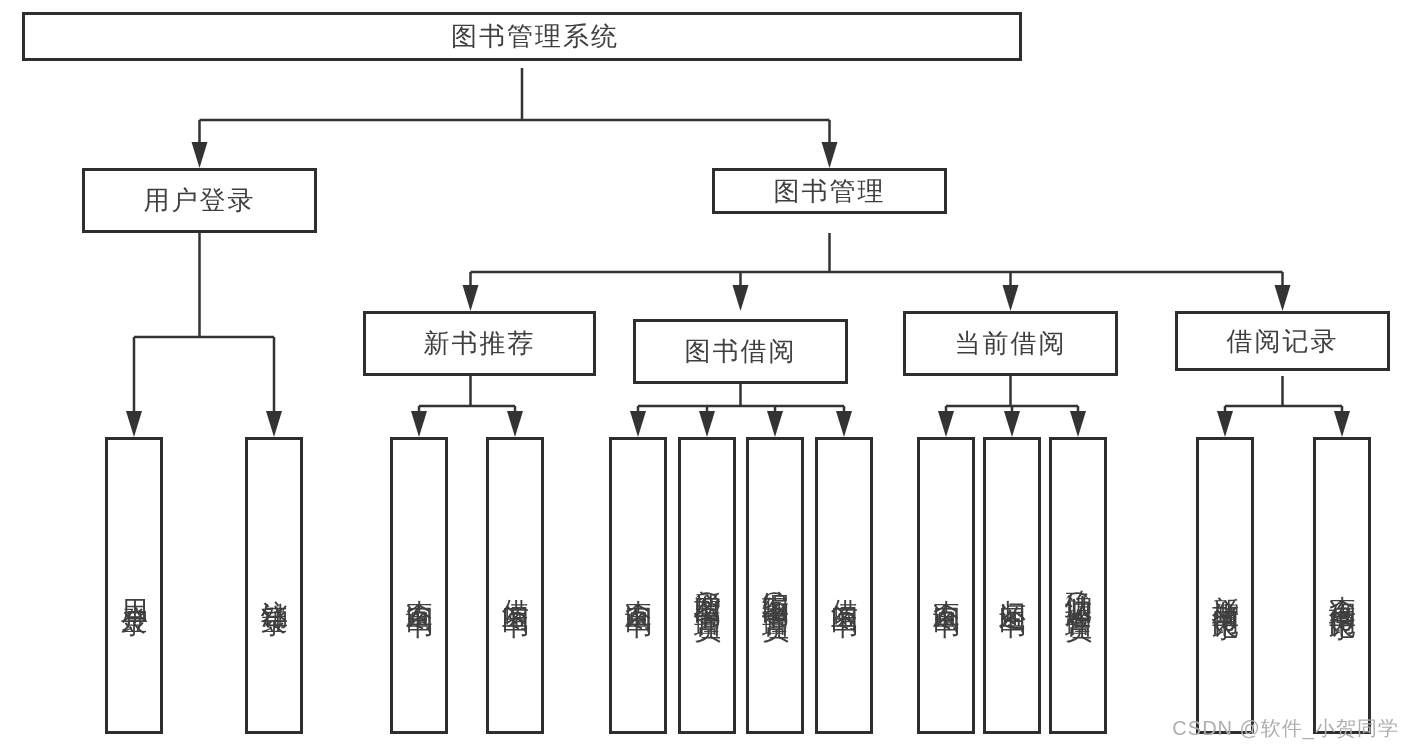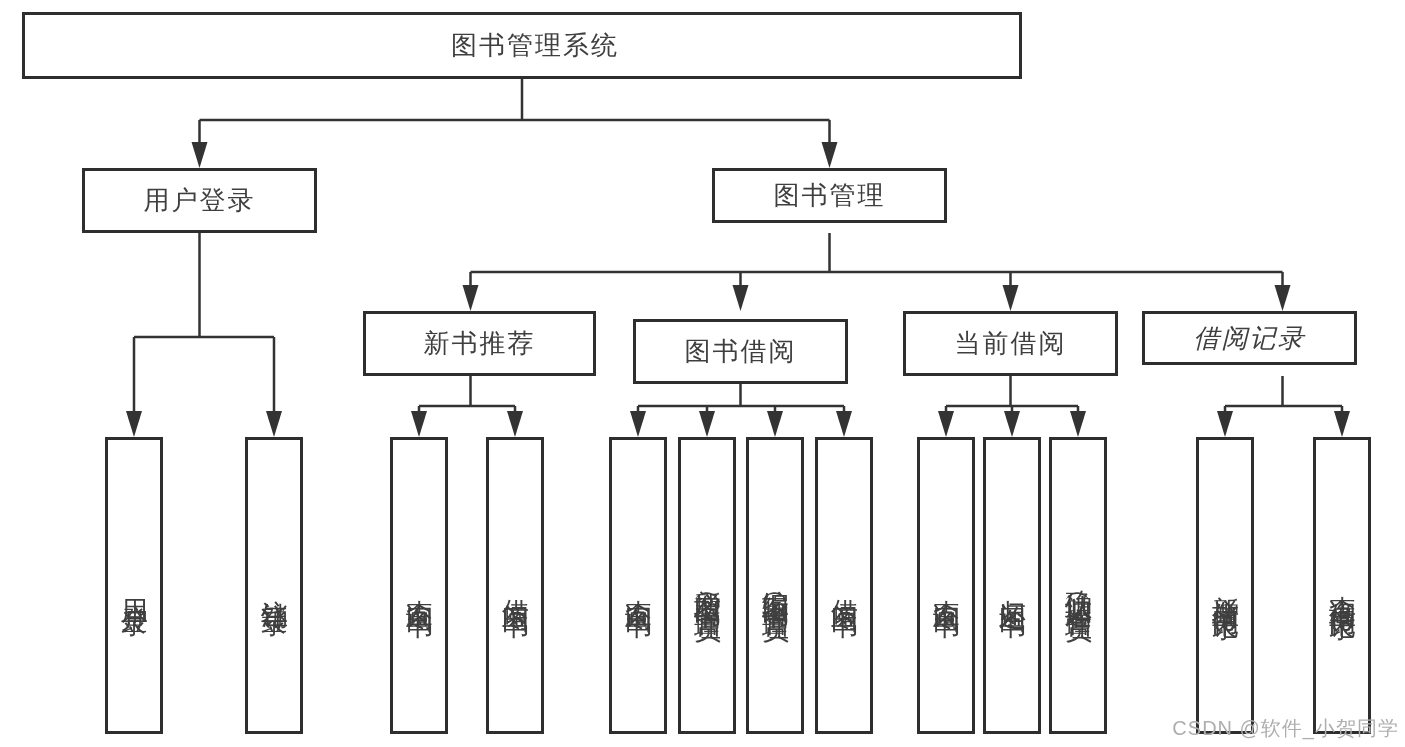--- a/index.html
+++ b/index.html
@@ -60,29 +60,29 @@
         <polygon points="767,411 783,411 775,437"></polygon>
         <polygon points="836,411 852,411 844,437"></polygon>
         <polygon points="938,411 954,411 946,437"></polygon>
         <polygon points="1004,411 1020,411 1012,437"></polygon>
         <polygon points="1070,411 1086,411 1078,437"></polygon>
         <polygon points="1217,411 1233,411 1225,437"></polygon>
         <polygon points="1334,411 1350,411 1342,437"></polygon>
       </g>
   </svg>
 
-  <div class="box h" style="left:22px; top:12px; width:1000px; height:67px;padding-left:26px;">图书管理系统</div>
+  <div class="box h" style="left:22px; top:12px; width:1000px; height:49px;padding-left:26px;">图书管理系统</div>
 
   <div class="box h" style="left:82px; top:168px; width:235px; height:65px;">用户登录</div>
-  <div class="box h" style="left:712px; top:168px; width:235px; height:55px;">图书管理</div>
+  <div class="box h" style="left:712px; top:168px; width:235px; height:46px;">图书管理</div>
 
   <div class="box h" style="left:363px; top:311px; width:233px; height:65px;">新书推荐</div>
   <div class="box h" style="left:633px; top:311px; width:215px; height:65px;margin-top:8px;">图书借阅</div>
   <div class="box h" style="left:903px; top:311px; width:215px; height:65px;">当前借阅</div>
-  <div class="box h" style="left:1142px; top:311px; width:215px; height:54px;font-style:italic;">借阅记录</div>
+  <div class="box h" style="left:1175px; top:311px; width:215px; height:60px;">借阅记录</div>
 
   <div class="box v" style="left:105px; top:437px; width:58px; height:297px;">用户登录</div>
   <div class="box v" style="left:245px; top:437px; width:58px; height:297px;">注销登录</div>
 
   <div class="box v" style="left:390px; top:437px; width:58px; height:297px;">查询图书</div>
   <div class="box v" style="left:486px; top:437px; width:58px; height:297px;">借阅图书</div>
 
   <div class="box v" style="left:609px; top:437px; width:58px; height:297px;">查询图书</div>
   <div class="box v" style="left:678px; top:437px; width:58px; height:297px;">新增图书（管理员）</div>
   <div class="box v" style="left:746px; top:437px; width:58px; height:297px;">编辑图书（管理员）</div>

